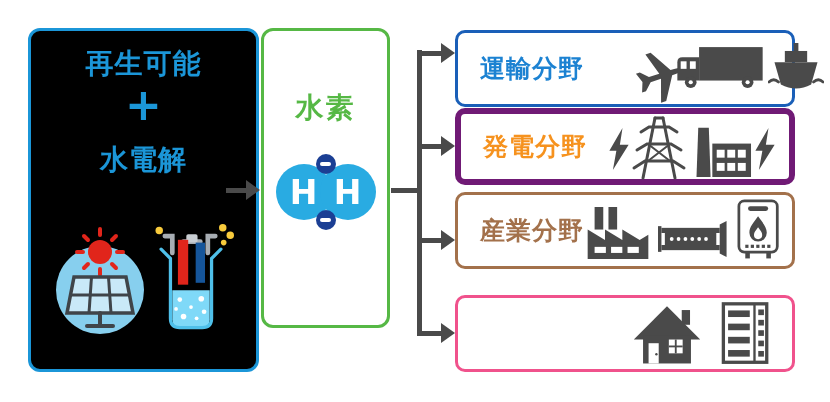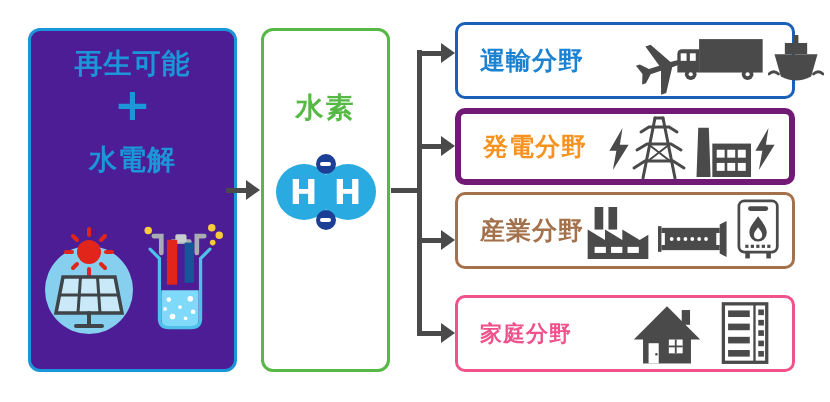--- a/index.html
+++ b/index.html
@@ -2,51 +2,51 @@
 <html><head>
 <meta charset="utf-8">
 <style>
   html,body{margin:0;padding:0;background:#ffffff;}
   #canvas{
     position:relative;width:830px;height:402px;background:#ffffff;overflow:hidden;
     font-family:"DejaVu Sans","Liberation Sans",sans-serif;
   }
   
   .left-box{
-    position:absolute;left:28px;top:28px;width:209px;height:344px;
-    border:3px solid #1B96D8;border-radius:12px;box-sizing:border-box;background:#4c1d95;
+    position:absolute;left:28px;top:28px;width:231px;height:344px;
+    border:3px solid #1B96D8;border-radius:12px;box-sizing:border-box;background:#000000;
   }
   .left-title{margin-top:16px;text-align:center;color:#1B96D8;font-weight:700;
     font-size:28px;line-height:34px;letter-spacing:1px;}
   .plus-sign{text-align:center;color:#1B96D8;font-weight:800;font-size:44px;line-height:44px;margin:2px 0;}
   .left-icons{position:absolute;left:0;right:0;bottom:32px;display:flex;justify-content:center;align-items:flex-end;gap:2px;}
   
   .hydro-box{
-    position:absolute;left:261px;top:28px;width:129px;height:344px;
+    position:absolute;left:261px;top:28px;width:129px;height:300px;
     border:3px solid #56B845;border-radius:12px;box-sizing:border-box;background:#fff;
   }
   .hydro-label{margin-top:58px;text-align:center;color:#56B845;font-weight:700;font-size:28px;letter-spacing:2px;}
   .molecule{position:absolute;left:50%;transform:translateX(-50%);top:130px;width:100px;height:62px;}
   .atom{position:absolute;top:3px;width:56px;height:56px;border-radius:50%;background:#29ABE2;
     color:#fff;font-weight:800;font-size:33px;display:flex;align-items:center;justify-content:center;}
   .atom.a1{left:0;}
   .atom.a2{left:44px;}
   .electron{position:absolute;left:40px;width:20px;height:20px;border-radius:50%;background:#1B3F94;
     display:flex;align-items:center;justify-content:center;z-index:3;}
   .electron.top{top:-7px;}
   .electron.bottom{top:49px;}
   .minus-bar{width:11px;height:3.5px;background:#fff;border-radius:2px;}
   
   .conn{position:absolute;background:#4A4A4A;}
   .arrow-head{position:absolute;width:0;height:0;border-top:10px solid transparent;
     border-bottom:10px solid transparent;border-left:14px solid #4A4A4A;}
   
   .sector-box{position:absolute;left:455px;width:340px;height:77px;border-radius:10px;
     box-sizing:border-box;background:#fff;display:flex;align-items:center;}
-  .sector-box.s0{top:22px;border:3px solid #1A5FB8;gap:48px;}
+  .sector-box.s0{top:30px;border:3px solid #1A5FB8;gap:48px;}
   .sector-box.s1{top:108px;border:6px solid #701a75;}
   .sector-box.s2{top:192px;border:3px solid #A3714B;}
   .sector-box.s3{top:295px;border:3px solid #F0528C;}
   .sector-label{margin-left:22px;font-weight:700;font-size:25px;letter-spacing:1px;white-space:nowrap;}
   .s0 .sector-label{color:#1C82D2;}
   .s1 .sector-label{color:#F6921E;}
   .s2 .sector-label{color:#A3714B;}
   .s3 .sector-label{color:#F0528C;font-size:22px;line-height:27px;}
   .sector-icons{display:flex;align-items:center;margin-left:auto;padding-right:12px;}
   .sector-icons svg{flex:0 0 auto;}
@@ -259,21 +259,20 @@
           <rect x="34" y="50" width="3.5" height="3.5"></rect>
           <rect x="10" y="58" width="5" height="7"></rect>
             <rect x="33" y="58" width="5" height="7"></rect>
         </g>
       </svg>
     </div>
   </div>
 
   <div class="sector-box s3">
     <div class="sector-label">
-      <div>家庭分野</div>
     </div>
     <div class="sector-icons">
       <svg class="ic-house" width="70" height="60" viewBox="0 0 76 64">
         <rect x="54" y="6" width="9" height="16" fill="#4A4A4A"></rect>
         <polygon points="38,2 74,38 2,38" fill="#4A4A4A"></polygon>
         <rect x="12" y="34" width="52" height="30" fill="#4A4A4A"></rect>
         <rect x="18" y="42" width="11" height="22" fill="#fff"></rect>
         <circle cx="26.5" cy="54" r="1.3" fill="#4A4A4A"></circle>
         <rect x="40" y="38" width="15" height="15" fill="#fff"></rect>
         <rect x="46.5" y="38" width="2" height="15" fill="#4A4A4A"></rect>

